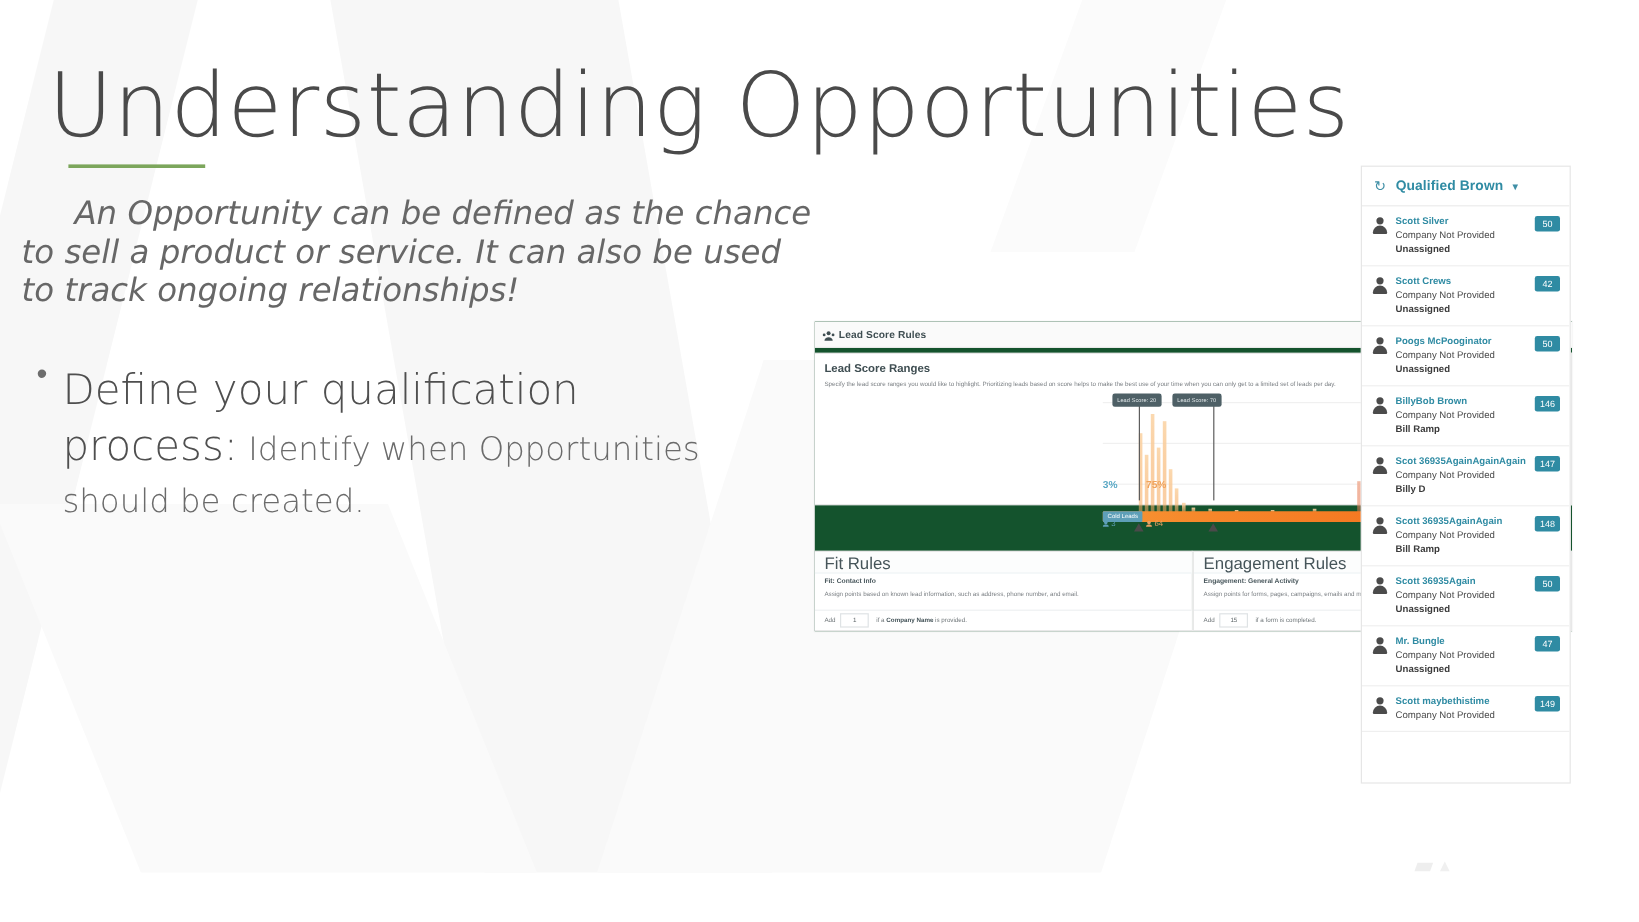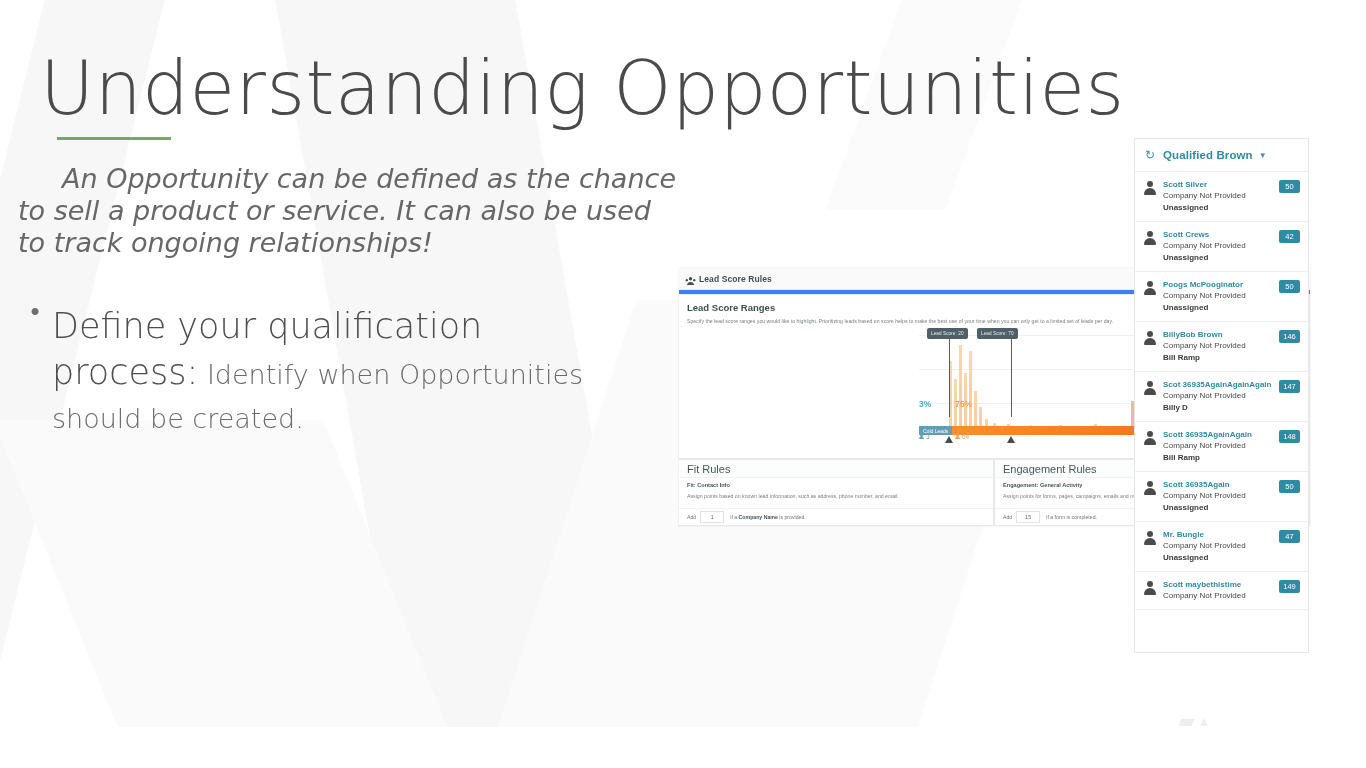--- a/index.html
+++ b/index.html
@@ -46,35 +46,35 @@
   }
   #bullet-text{
     font-family:"DejaVu Sans","Liberation Sans",sans-serif;font-weight:300;color:#5f5f5f;margin-top:15px;
   }
   .b-strong{font-size:35px;line-height:46px;color:#4f4f4f;}
   .b-rest{font-size:27px;line-height:44px;color:#6b6b6b;}
 
   
   #app{
     position:absolute;left:679px;top:268px;width:631px;height:258px;
-    background:#3b82f6;
+    background:#14532d;
     font-family:"Liberation Sans",sans-serif;
     box-shadow:0 0 0 1px rgba(0,0,0,.03);
     overflow:hidden;
   }
   #app-header{
     position:absolute;left:0;top:0;width:631px;height:22px;
     background:#fafafa;border-bottom:1px solid #e9e9e9;
     display:flex;align-items:center;padding-left:6px;box-sizing:border-box;
   }
   #app-header .ico{width:11px;height:11px;margin-right:3px;position:relative;flex:0 0 11px;}
   #app-header .t{font-size:8.5px;color:#3f4e52;font-weight:600;letter-spacing:.1px;}
 
   #ranges-card{
-    position:absolute;left:0;top:26px;width:631px;height:165px;background:#fff;
+    position:absolute;left:0;top:26px;width:631px;height:127px;background:#fff;
     border:1px solid #e8e8e8;border-left:none;box-sizing:border-box;
   }
   #ranges-title{position:absolute;left:8px;top:7px;font-size:9.5px;color:#3f4e52;font-weight:700;}
   #ranges-desc{position:absolute;left:8px;top:22px;width:440px;font-size:5.2px;line-height:8px;color:#7a7f83;}
 
   
   #chart{position:absolute;left:240px;top:34px;width:380px;height:122px;}
   .grid-line{position:absolute;left:0;width:380px;height:1px;background:#f0f0f0;}
   #hist{position:absolute;left:0;bottom:24px;width:380px;height:92px;overflow:hidden;}
   #bar{
@@ -103,21 +103,21 @@
   #cold-badge{
     position:absolute;bottom:16px;left:0;background:#5e9fb8;color:#fff;
     font-size:5px;padding:1.5px 4px;border-radius:1px;white-space:nowrap;
   }
 
   
   .rcard{position:absolute;top:191px;height:67px;background:#fff;border:1px solid #e8e8e8;box-sizing:border-box;}
   #fit-card{left:0;width:315px;border-left:none;}
   #eng-card{left:315px;width:316px;}
   .rcard-head{height:17px;border-bottom:1px solid #eef3f5;background:#fcfdfd;display:flex;align-items:center;padding-left:8px;}
-  .rcard-head span{font-size:11px;color:#46555a;font-weight:400;}
+  .rcard-head span{font-size:14px;color:#46555a;font-weight:400;}
   .rsub{position:absolute;left:8px;top:22px;font-size:5.6px;color:#46555a;font-weight:700;}
   .rdesc{position:absolute;left:8px;top:32px;width:280px;font-size:5.2px;line-height:8px;color:#7a7f83;}
   .rrow{position:absolute;left:0;bottom:0;width:100%;height:17px;border-top:1px solid #eef1f2;background:#fff;display:flex;align-items:center;box-sizing:border-box;padding-left:8px;}
   .rrow .lbl{font-size:5.2px;color:#6f7679;margin-right:4px;}
   .rrow .box{display:inline-block;min-width:22px;height:10px;line-height:10px;border:1px solid #dfe3e5;background:#fff;font-size:5.2px;color:#5d6568;text-align:center;margin-right:6px;}
   .rrow .cond{font-size:5.2px;color:#6f7679;}
   .rrow .cond b{color:#46555a;font-weight:700;}
 
   
   #leads{

